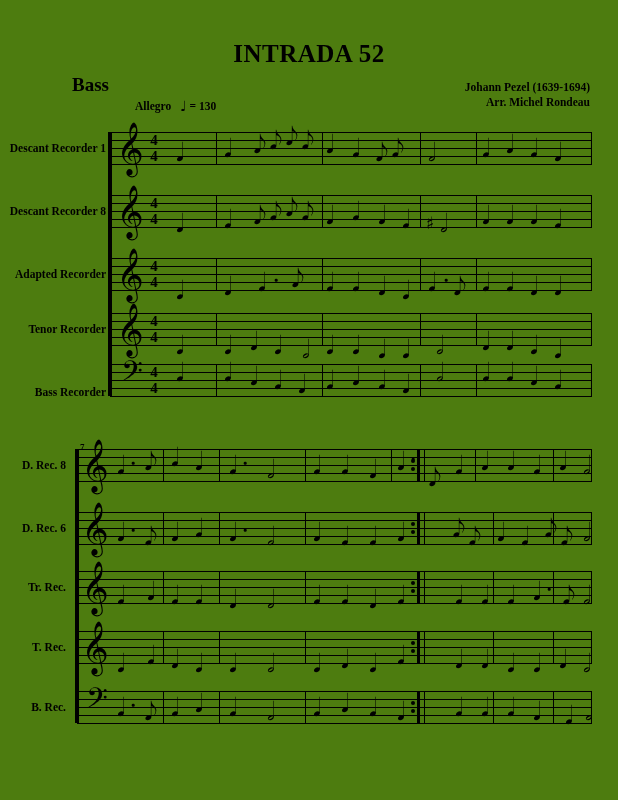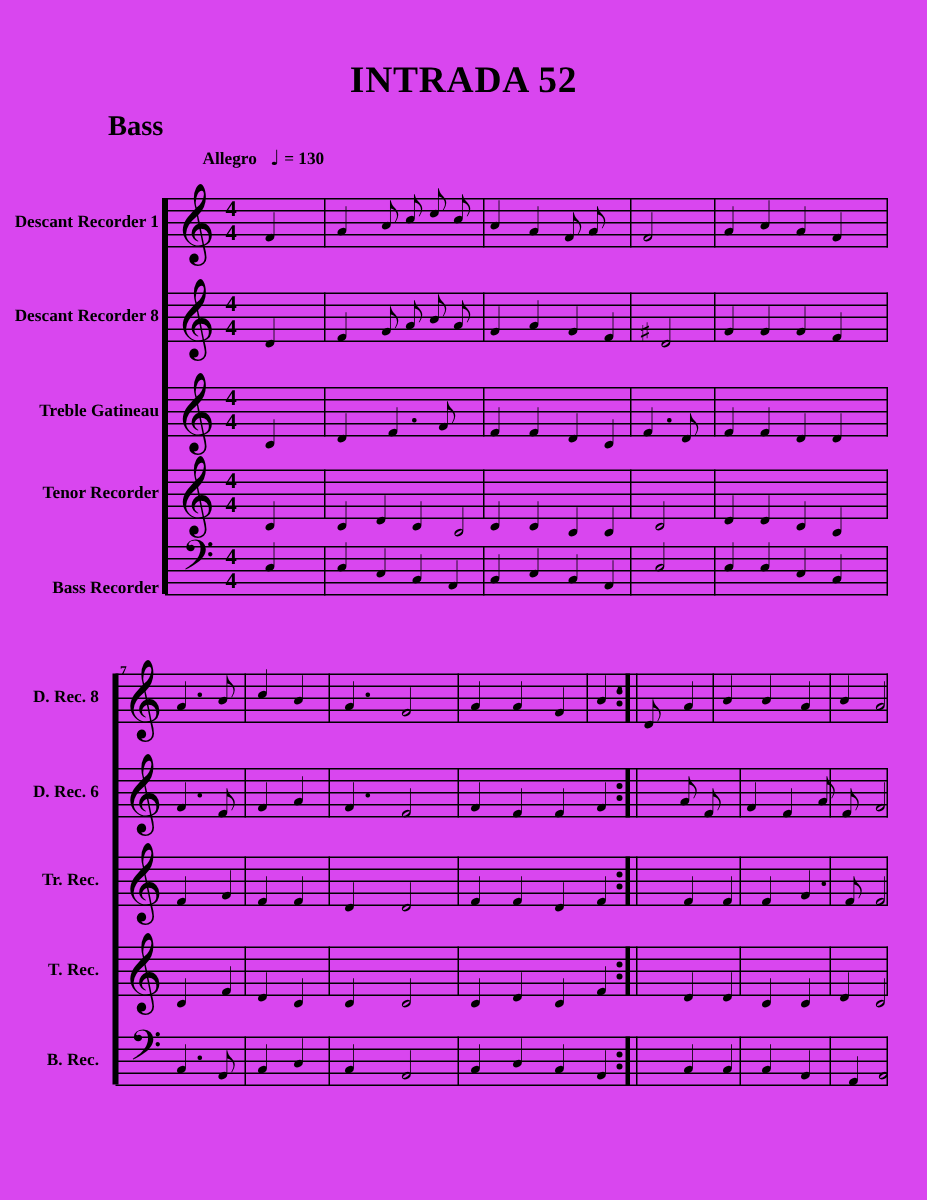--- a/index.html
+++ b/index.html
@@ -11,21 +11,21 @@
     width: 618px;
     height: 800px;
     position: relative;
     font-family: "Liberation Serif", serif;
     color: #000000;
     overflow: hidden;
   }
   .page {
     position: absolute;
     inset: 0;
-    background: #d946ef;
+    background: #4d7c0f;
   }
 
   
   .title {
     position: absolute;
     top: 40px;
     left: 0;
     width: 618px;
     text-align: center;
     font-size: 25px;
@@ -197,32 +197,36 @@
   }
 </style>
 </head>
 <body>
 
 <div class="page">
 
   <div class="title">INTRADA 52</div>
   <div class="score-label">Bass</div>
 
+  <div class="composer">
+    <div>Johann Pezel (1639-1694)</div>
+    <div>Arr. Michel Rondeau</div>
+  </div>
 
   <div class="tempo-text">Allegro</div>
   <div class="tempo-mark">
     <span class="tempo-note">♩</span>
     <span>= 130</span>
   </div>
 
   <div class="system" id="system-1">
 
     <div class="instrument-label" style="top:28px; right:512px;">Descant Recorder 1</div>
     <div class="instrument-label" style="top:91px; right:512px;">Descant Recorder 8</div>
-    <div class="instrument-label" style="top:154px; right:512px;">Treble Gatineau</div>
+    <div class="instrument-label" style="top:154px; right:512px;">Adapted Recorder</div>
     <div class="instrument-label" style="top:209px; right:512px;">Tenor Recorder</div>
     <div class="instrument-label" style="top:272px; right:512px;">Bass Recorder</div>
 
     <div class="brace" style="left:108px; top:12px; height:264px;"></div>
 
     <div class="staff" style="left:110px; top:12px; width:482px;">
       <div class="line l0"></div>
       <div class="line l1"></div>
       <div class="line l2"></div>
       <div class="line l3"></div>

